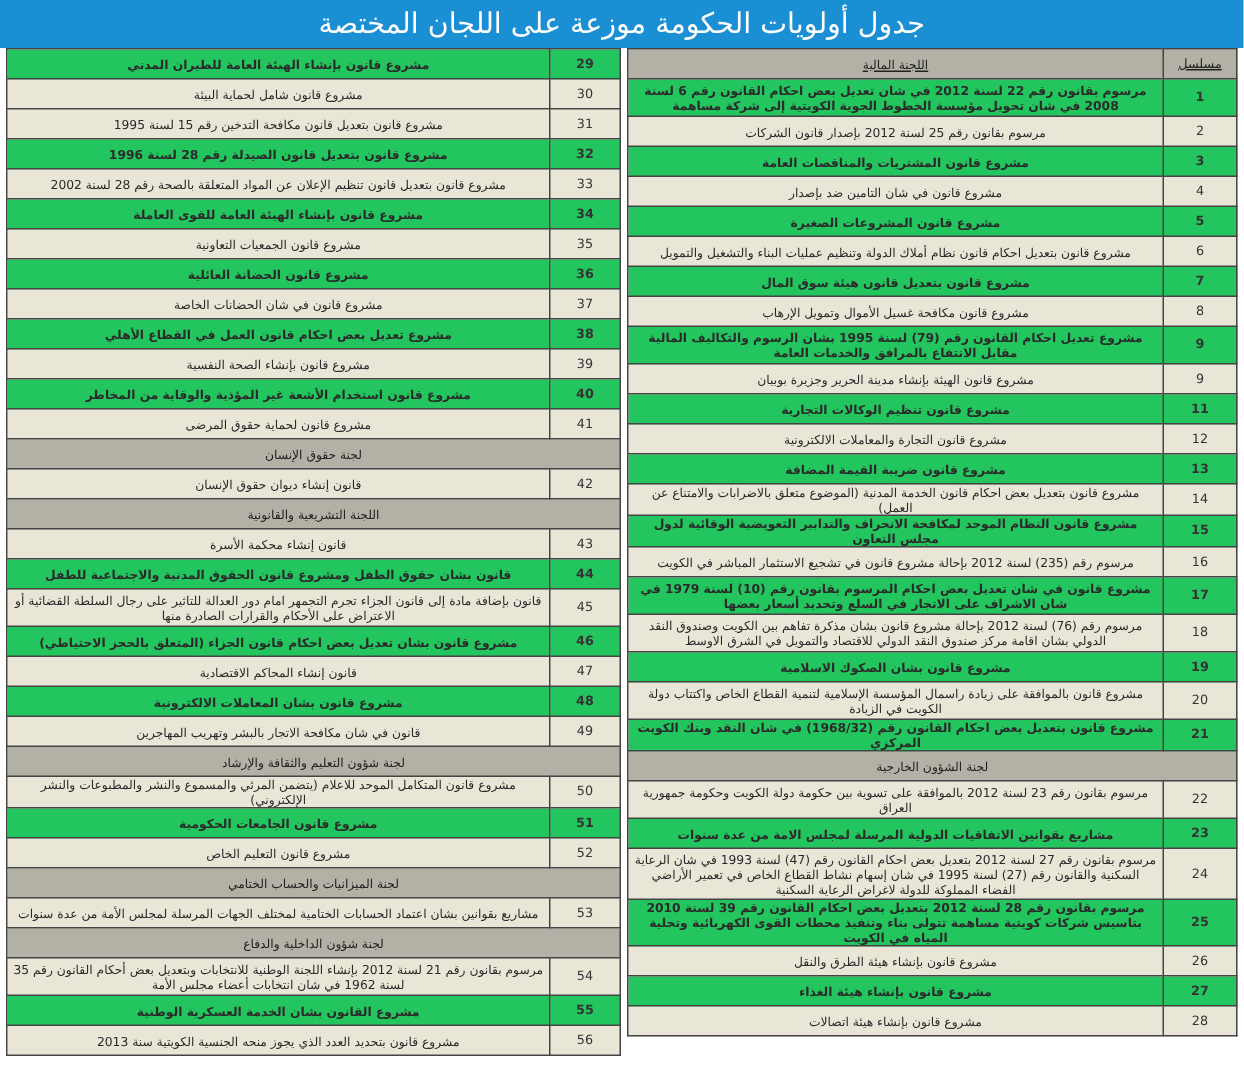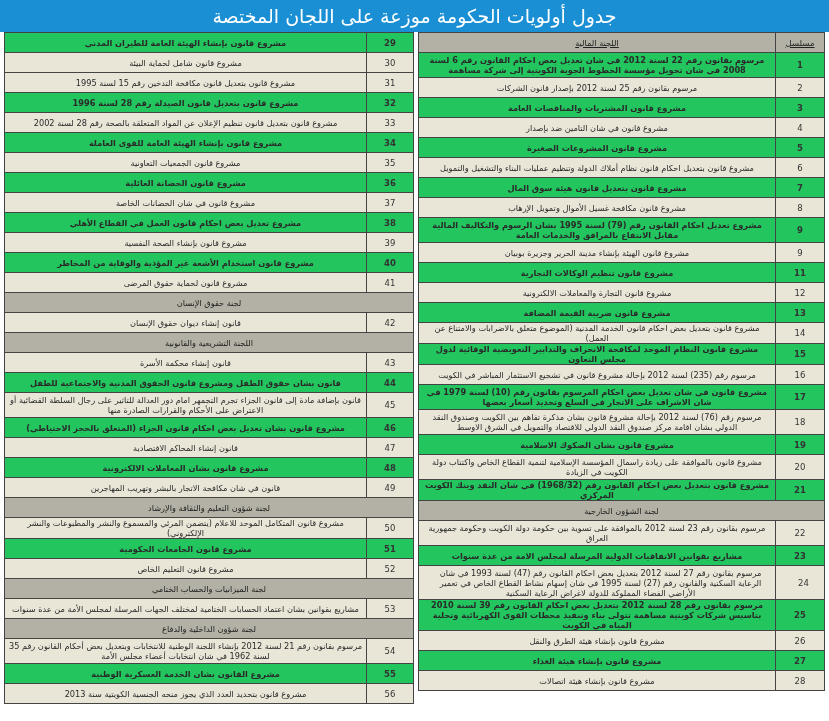--- a/index.html
+++ b/index.html
@@ -12,21 +12,21 @@
   td { border: 1px solid #444; font-size: 8.2px; text-align: center; color: #2a2a2a; padding: 0 3px; line-height: 10px; }
   td.num { width: 42px; font-size: 8.5px; color: #333; }
   .table-left td.num { width: 40px; }
   tr.shade td { background: #e9e6d8; }
   tr.white td { background: #22c55e; font-weight: bold; }
   tr.section td { background: #b3b1a5; color: #222; }
   tr.header td { background: #b3b1a5; color: #222; text-decoration: underline; }
   .table-right tr td { height: 19px; }
   .table-left tr td { height: 19px; }
   tr.tall2 td { height: 24px; margin-top: 24px; }
-  tr.tall3 td { height: 33px; padding-left: 10px; }
+  tr.tall3 td { height: 33px; }
 </style>
 </head>
 <body>
 
 <div class="title-bar">جدول أولويات الحكومة موزعة على اللجان المختصة</div>
 
 <div class="table-wrap table-right">
   <table>
     <tbody id="right-body">
       <tr class="header">

